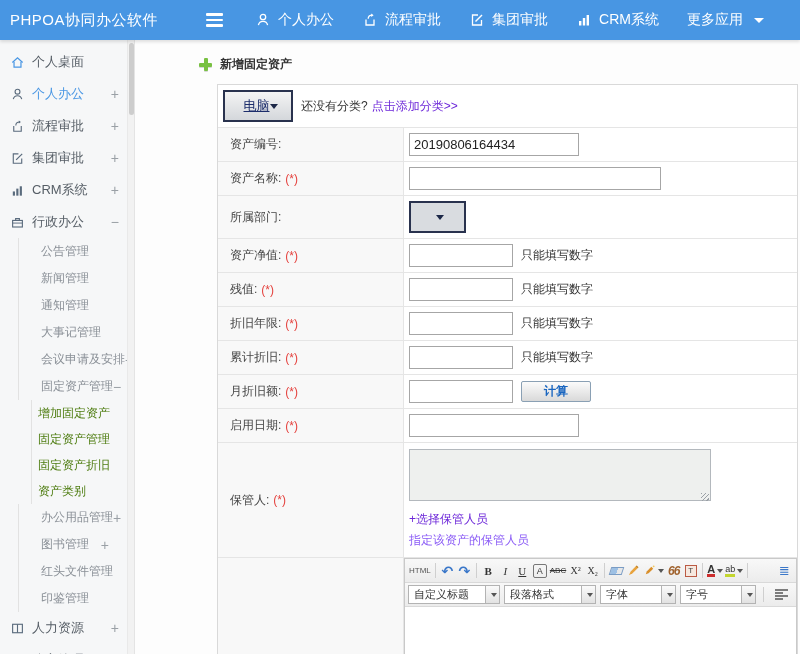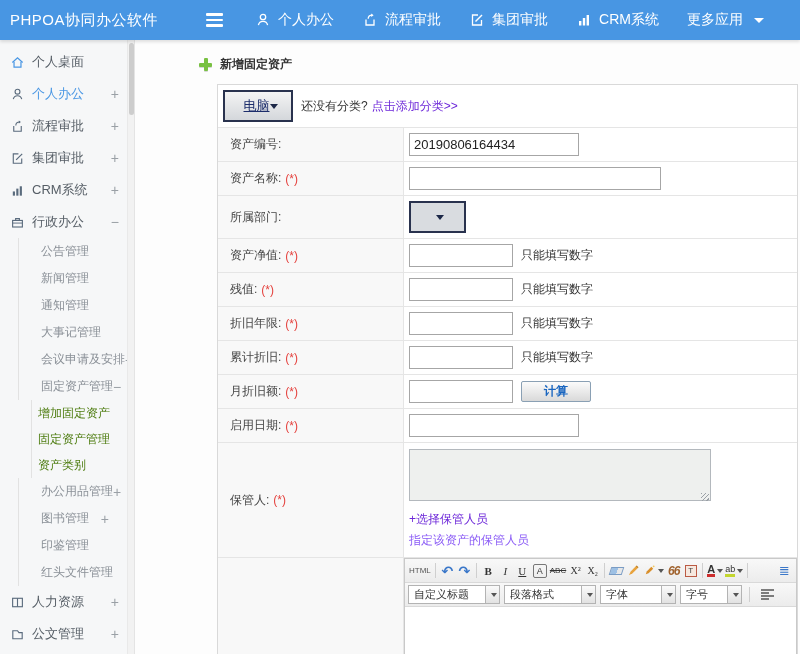--- a/index.html
+++ b/index.html
@@ -94,21 +94,21 @@
   .eraser { width:13px; height:8px; transform:skewX(-18deg); background:linear-gradient(90deg,#9dc0e4 55%,#e8e8e8 45%); border:1px solid #7a9cc4; }
   .b-quote { font-size:12px; font-weight:bold; font-style:italic; color:#a0622d; letter-spacing:-1px; }
   .paste-box { width:12px; height:12px; border:1px solid #bb5a44; background:#f6e8df; font-size:8px; color:#444; display:flex; align-items:center; justify-content:center; }
   .b-fontcolor { font-size:11px; font-weight:bold; border-bottom:3px solid #cc2d2d; line-height:10px; }
   .b-highlight { font-size:9px; border-bottom:3px solid #c3d62f; line-height:9px; }
   .mini-caret { width:0; height:0; border-left:3px solid transparent; border-right:3px solid transparent; border-top:4px solid #555; margin-left:2px; }
   .b-list { color:#3a77c9; font-size:13px; margin-left:auto; }
   .ed-select { display:flex; align-items:center; margin-right:4px; }
   .ed-select .box { border:1px solid #b3b3b3; background:#fff; height:19px; display:flex; align-items:center; padding:0 5px; font-size:11px; color:#333; white-space:nowrap; }
   .ed-select .arrow { border:1px solid #b3b3b3; border-left:none; background:linear-gradient(#fafafa,#e2e2e2); height:19px; width:14px; display:flex; align-items:center; justify-content:center; }
-  .w1 .box{width:78px;} .w2 .box{width:78px;} .w3 .box{width:62px;} .w4 .box{width:48px;}
+  .w1 .box{width:78px;} .w2 .box{width:78px;} .w3 .box{width:62px;} .w4 .box{width:62px;}
   .editor-content { flex:1; background:#fff; min-height:95px; }
   .align-group { display:flex; align-items:center; gap:6px; margin-left:6px; }
 
   svg { flex:0 0 auto; }
 </style>
 </head>
 <body>
 
 <div class="app">
 
@@ -258,37 +258,40 @@
           <span class="s-suffix">−</span>
         </div>
 
         <div class="s-item lvl2">
           <span class="s-label">增加固定资产</span>
         </div>
         <div class="s-item lvl2">
           <span class="s-label">固定资产管理</span>
         </div>
         <div class="s-item lvl2">
+          <span class="s-label">固定资产折旧</span>
+        </div>
+        <div class="s-item lvl2">
           <span class="s-label">资产类别</span>
         </div>
 
         <div class="s-item lvl1">
           <span class="s-label">办公用品管理</span>
           <span class="s-suffix">+</span>
         </div>
         <div class="s-item lvl1">
           <span class="s-label">图书管理</span>
           <span class="s-suffix">+</span>
         </div>
         <div class="s-item lvl1">
+          <span class="s-label">红头文件管理</span>
+          <span class="s-suffix"></span>
+        </div>
+        <div class="s-item lvl1">
           <span class="s-label">印鉴管理</span>
-          <span class="s-suffix"></span>
-        </div>
-        <div class="s-item lvl1">
-          <span class="s-label">红头文件管理</span>
           <span class="s-suffix"></span>
         </div>
 
         <div class="s-item lvl0">
           <span class="s-icon">
             <svg width="15" height="15" viewBox="0 0 16 16">
                 <rect x="2.8" y="3.5" width="10.4" height="9" fill="none" stroke="#5a6b7d" stroke-width="1.2"></rect>
                 <path d="M8 3.5v9" stroke="#5a6b7d" stroke-width="1.2"></path>
               </svg>
           </span>

